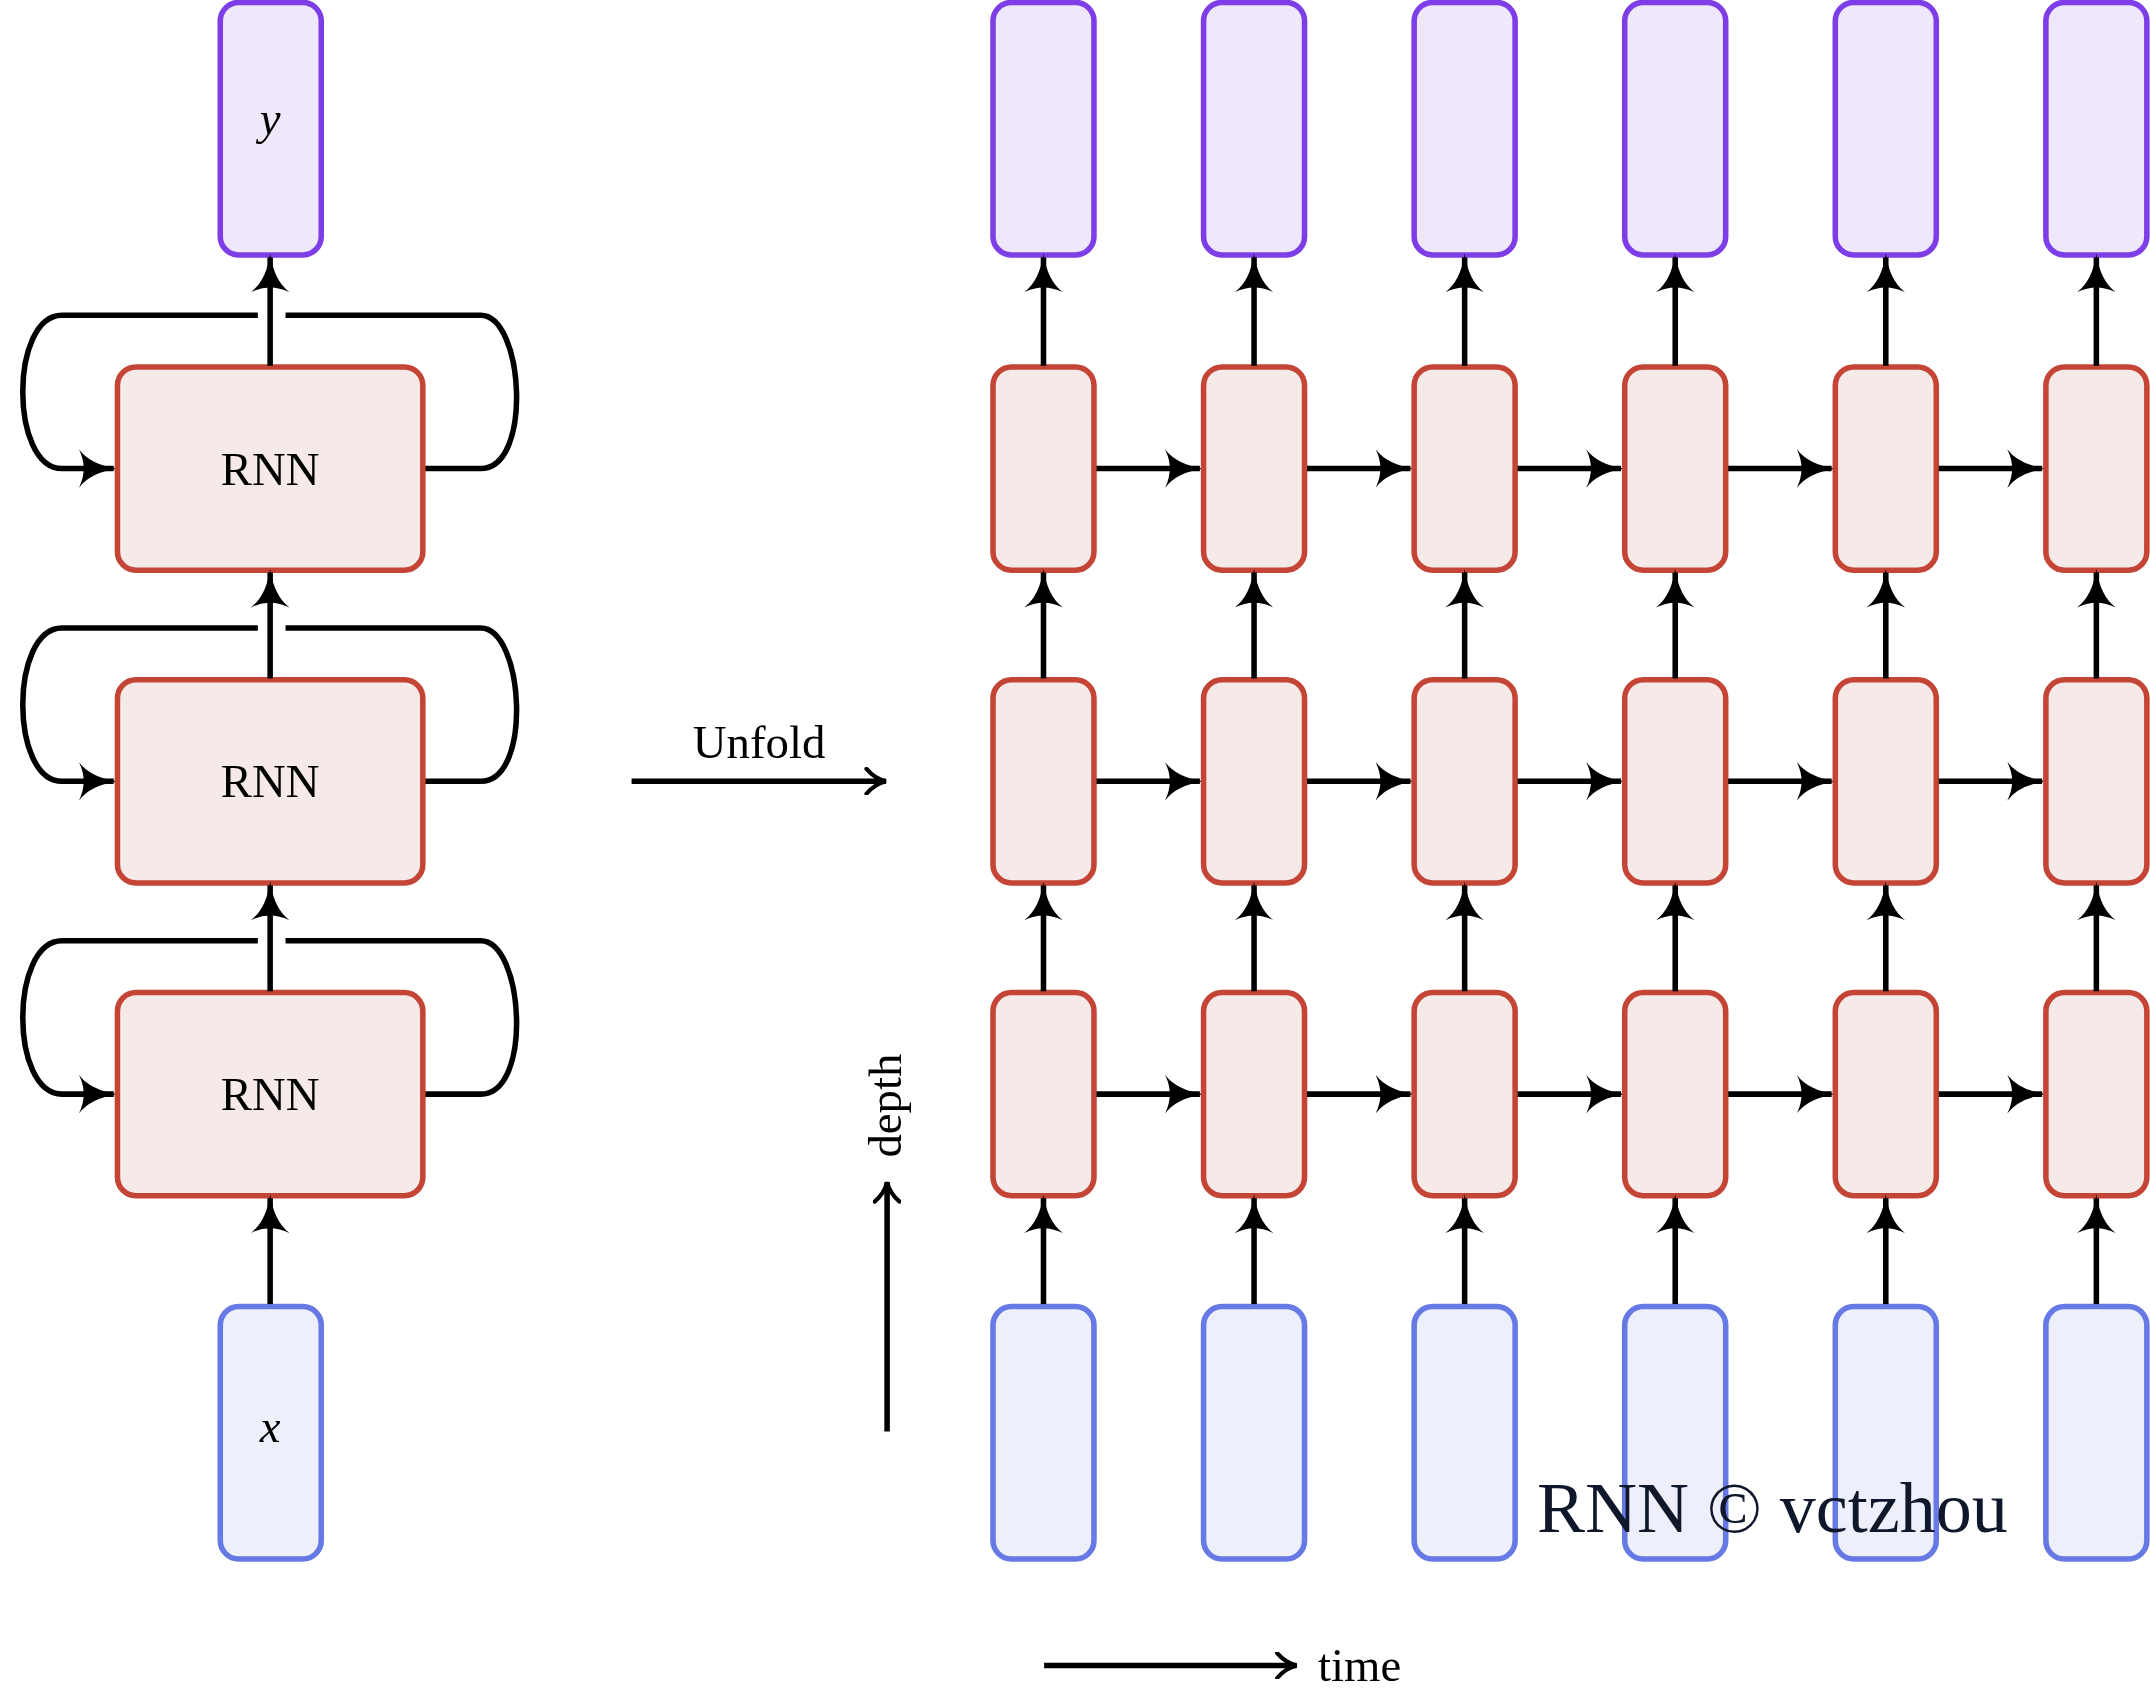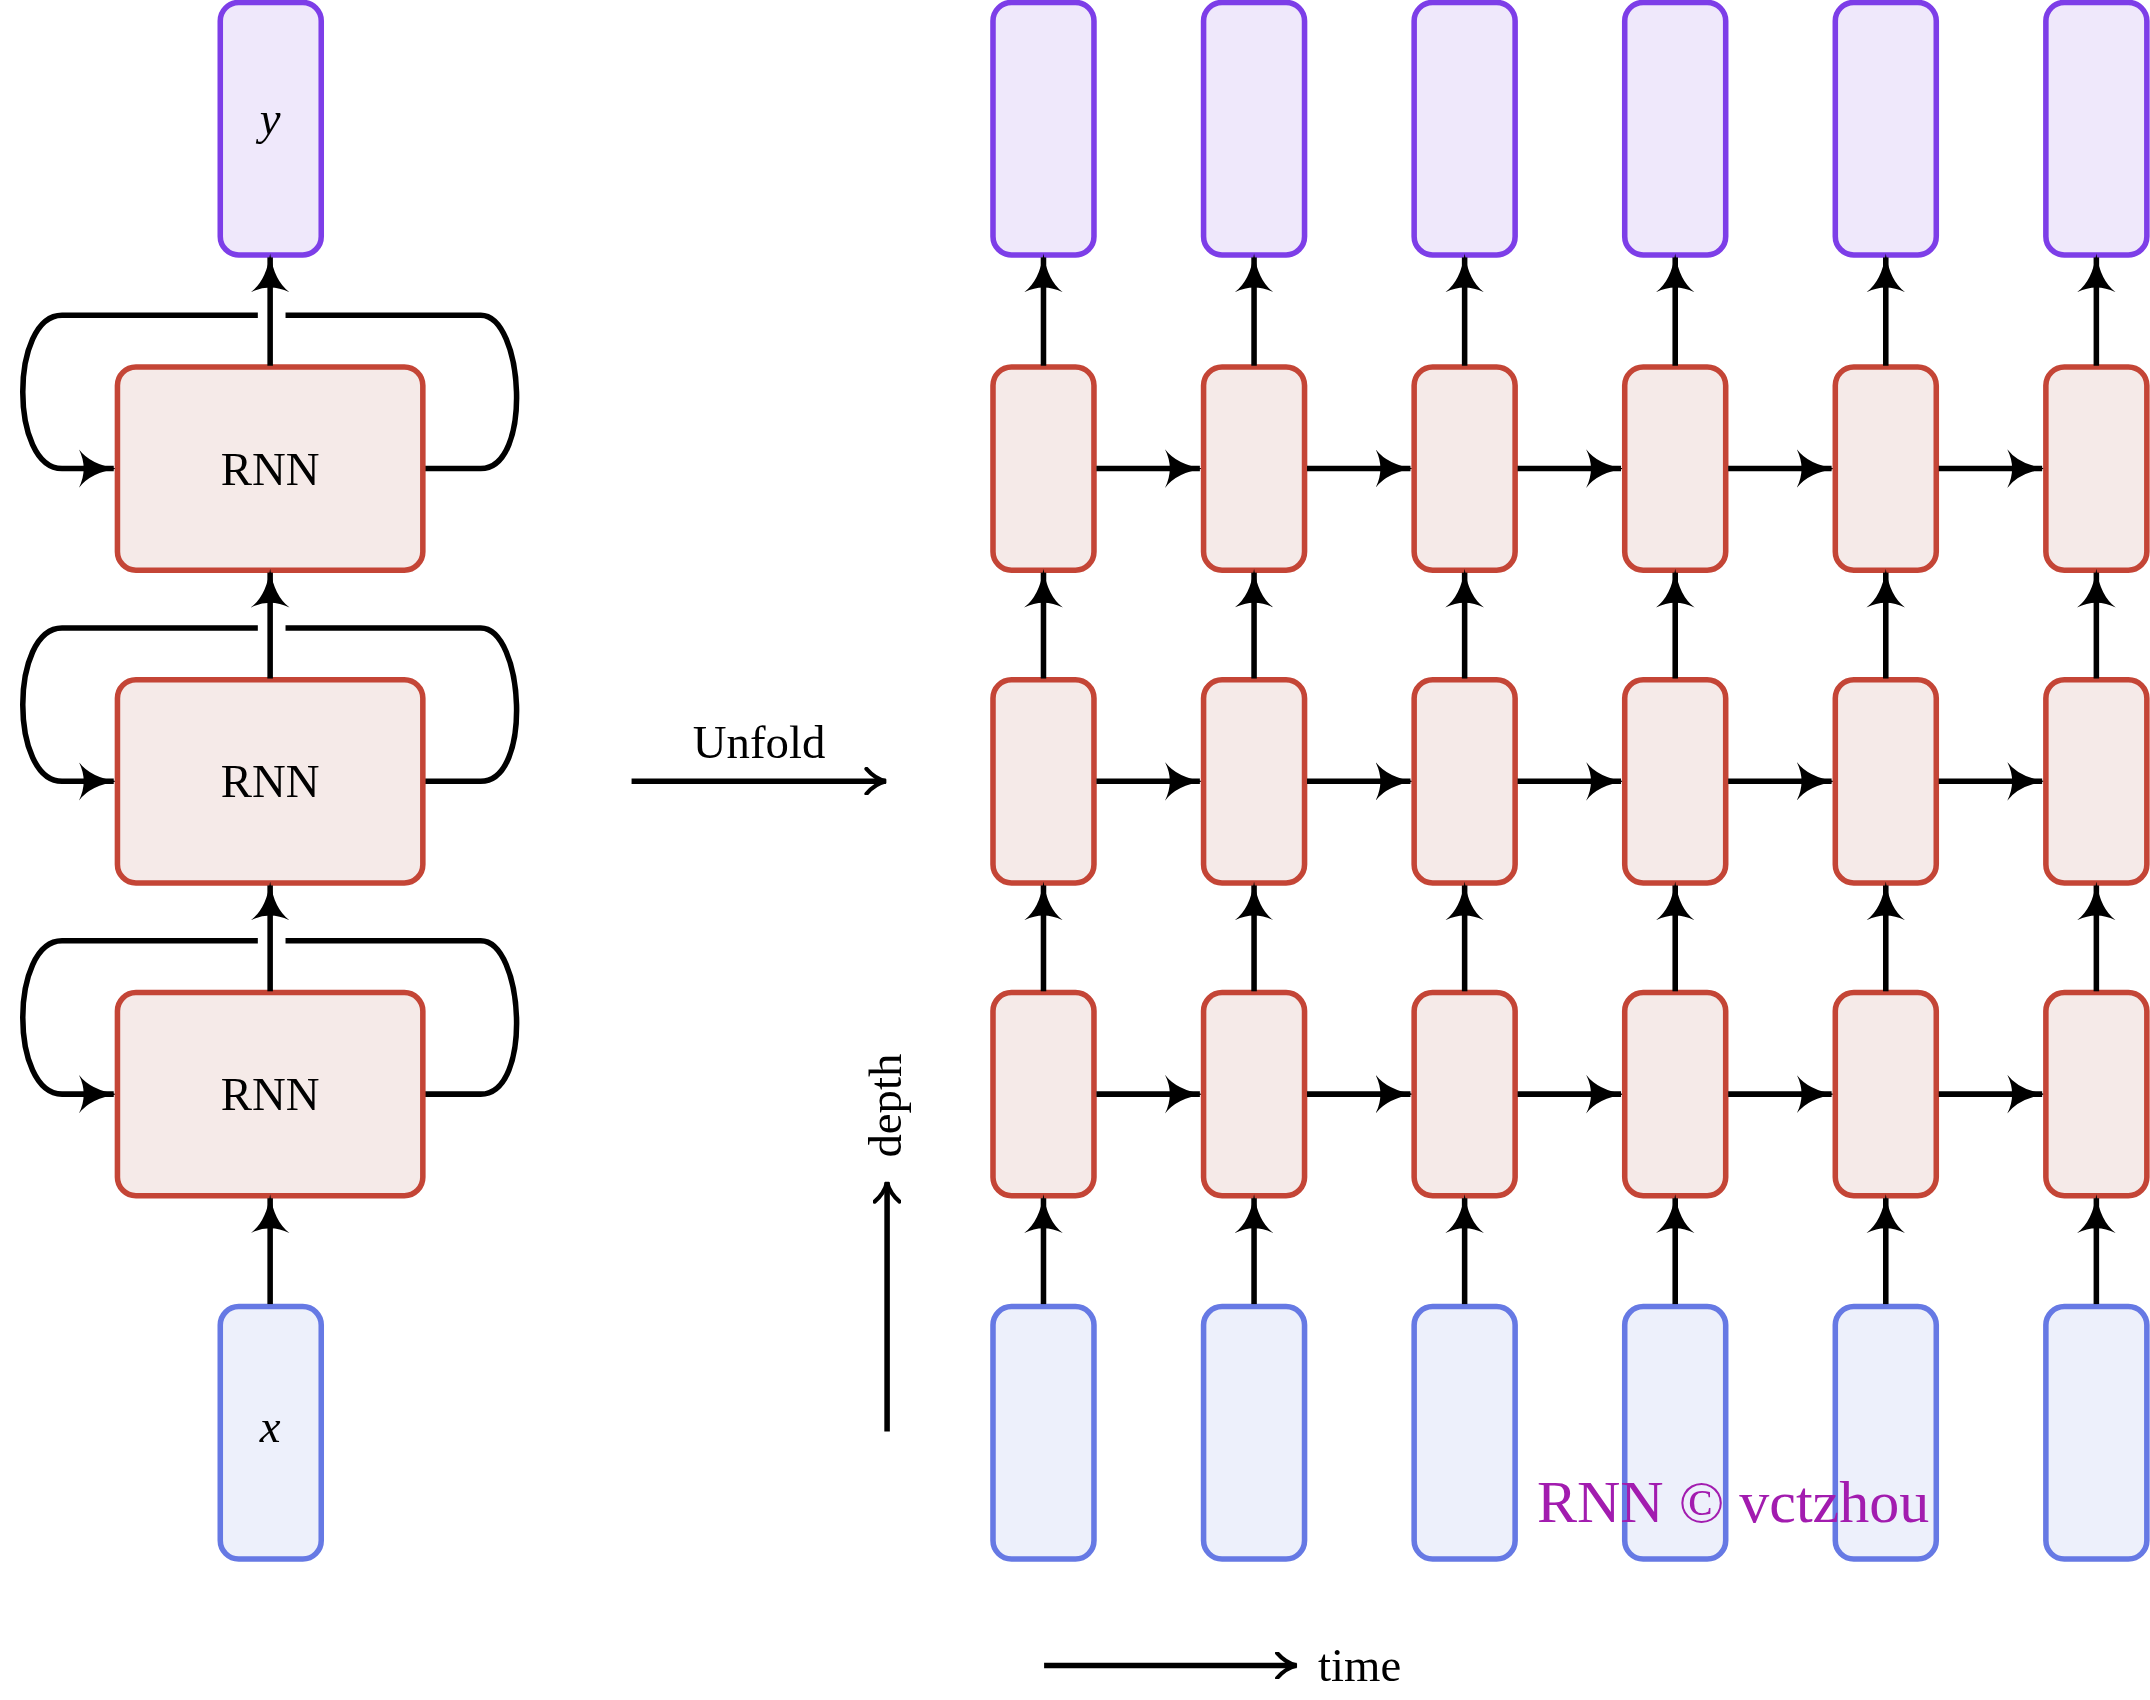--- a/index.html
+++ b/index.html
@@ -1,19 +1,19 @@
 <!DOCTYPE html>
 <html style="font-size:10px"><head>
 <meta charset="utf-8">
 <style>
   html, body { margin: 0; padding: 0; background: #ffffff; }
   body { width: 2151px; height: 1700px; position: relative; overflow: hidden; }
   #canvas { position: absolute; left: 0; top: 0; width: 2151px; height: 1700px; }
   .serif { font-family: "Liberation Serif", "DejaVu Serif", serif; }
-  .watermark { position: absolute; left: 1537px; top: 1472px; font-size: 60px; line-height: 1; color: #a21caf; white-space: nowrap; }
+  .watermark { position: absolute; left: 1537px; top: 1472px; font-size: 72px; line-height: 1; color: #0f172a; white-space: nowrap; }
 </style>
 </head>
 <body>
 
 <svg id="canvas" xmlns="http://www.w3.org/2000/svg" width="2151" height="1700" viewBox="0 0 3492 2761">
   <defs>
     <marker id="stealth" viewBox="0 0 20 20" refX="18" refY="10" markerWidth="7" markerHeight="7" markerUnits="strokeWidth" orient="auto">
       <path d="M0,0 Q6,8 20,10 Q6,12 0,20 Q5,10 0,0 Z" fill="#000"></path>
     </marker>
     <marker id="tip" viewBox="0 0 20 20" refX="16" refY="10" markerWidth="5" markerHeight="5" markerUnits="strokeWidth" orient="auto">

